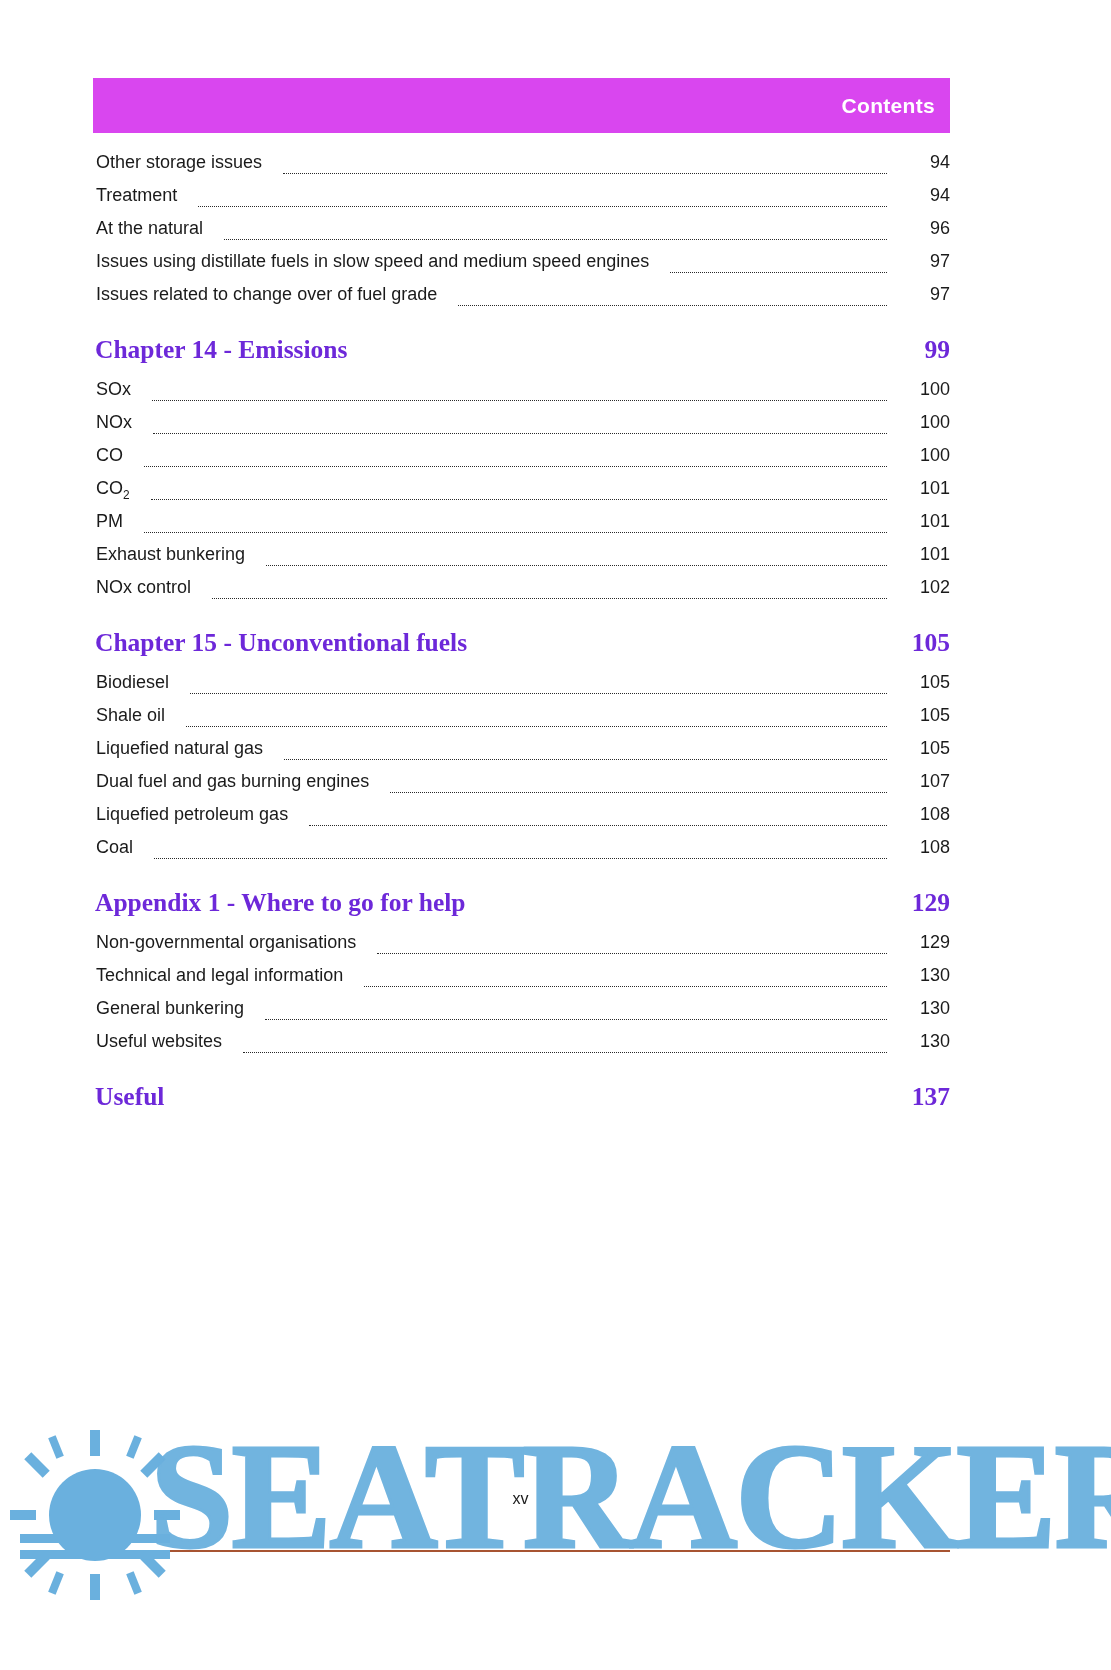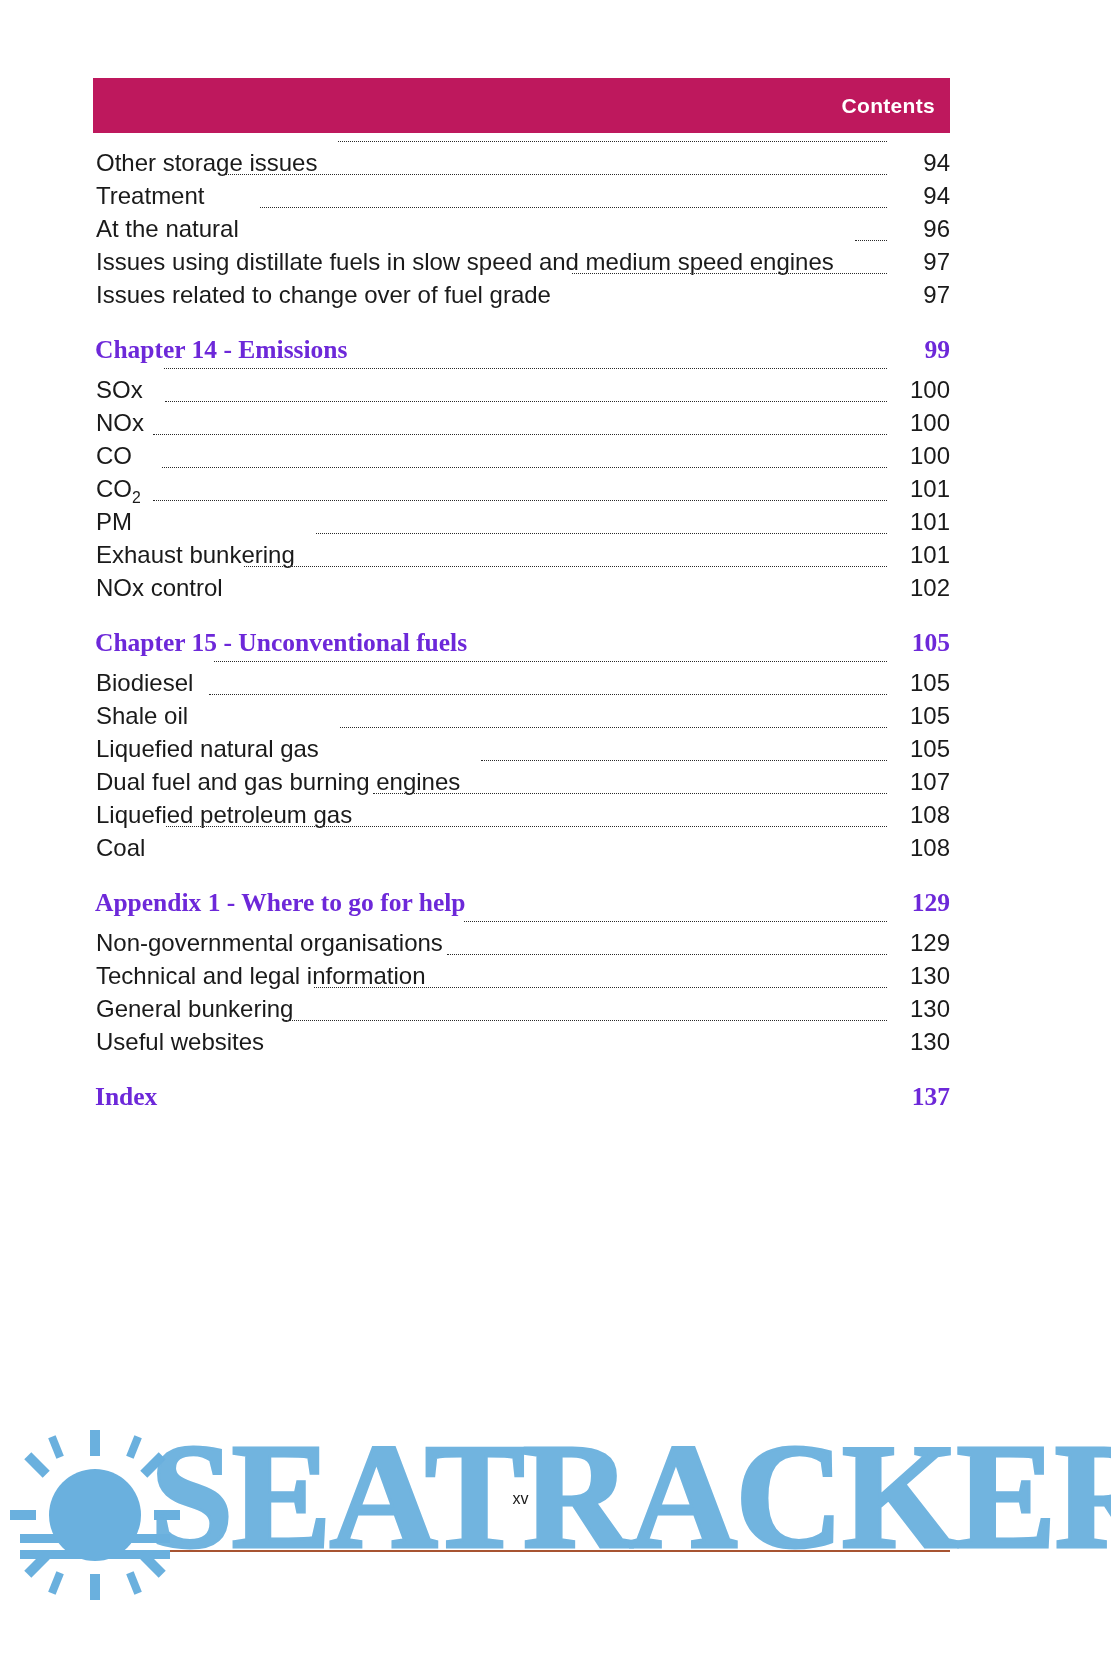--- a/index.html
+++ b/index.html
@@ -22,21 +22,21 @@
     height: 1670px;
   }
 
   
   .header-bar {
     position: absolute;
     left: 93px;
     top: 78px;
     width: 857px;
     height: 55px;
-    background: #be185d;
+    background: #d946ef;
     display: flex;
     align-items: center;
     justify-content: flex-end;
   }
   .header-title {
     color: #ffffff;
     font-size: 21px;
     font-weight: bold;
     letter-spacing: 0.3px;
     padding-right: 15px;
@@ -47,22 +47,22 @@
   .toc {
     position: absolute;
     left: 93px;
     top: 146px;
     width: 857px;
   }
 
   
   .entry {
     display: flex;
-    align-items: flex-start;
-    font-size: 24px;
+    align-items: flex-end;
+    font-size: 18px;
     line-height: 33px;
     color: #1a1a1a;
     font-family: "Liberation Sans", sans-serif;
     white-space: nowrap;
     gap: 17px;
   }
   .entry .label {
     padding-left: 3px;
     padding-right: 4px;
   }
@@ -278,21 +278,21 @@
         <span class="label">General bunkering</span>
         <span class="leader"></span>
         <span class="page-no">130</span>
       </div>
       <div class="entry">
         <span class="label">Useful websites</span>
         <span class="leader"></span>
         <span class="page-no">130</span>
       </div>
       <div class="chapter">
-        <span class="ch-title">Index</span>
+        <span class="ch-title">Useful</span>
         <span class="ch-page">137</span>
       </div>
     </div>
 
   <div class="footer-rule"></div>
   <div class="folio">xv</div>
 
   <div class="watermark">
     <svg class="wm-sun" viewBox="0 0 170 170">
       <g fill="#6ab0de">

